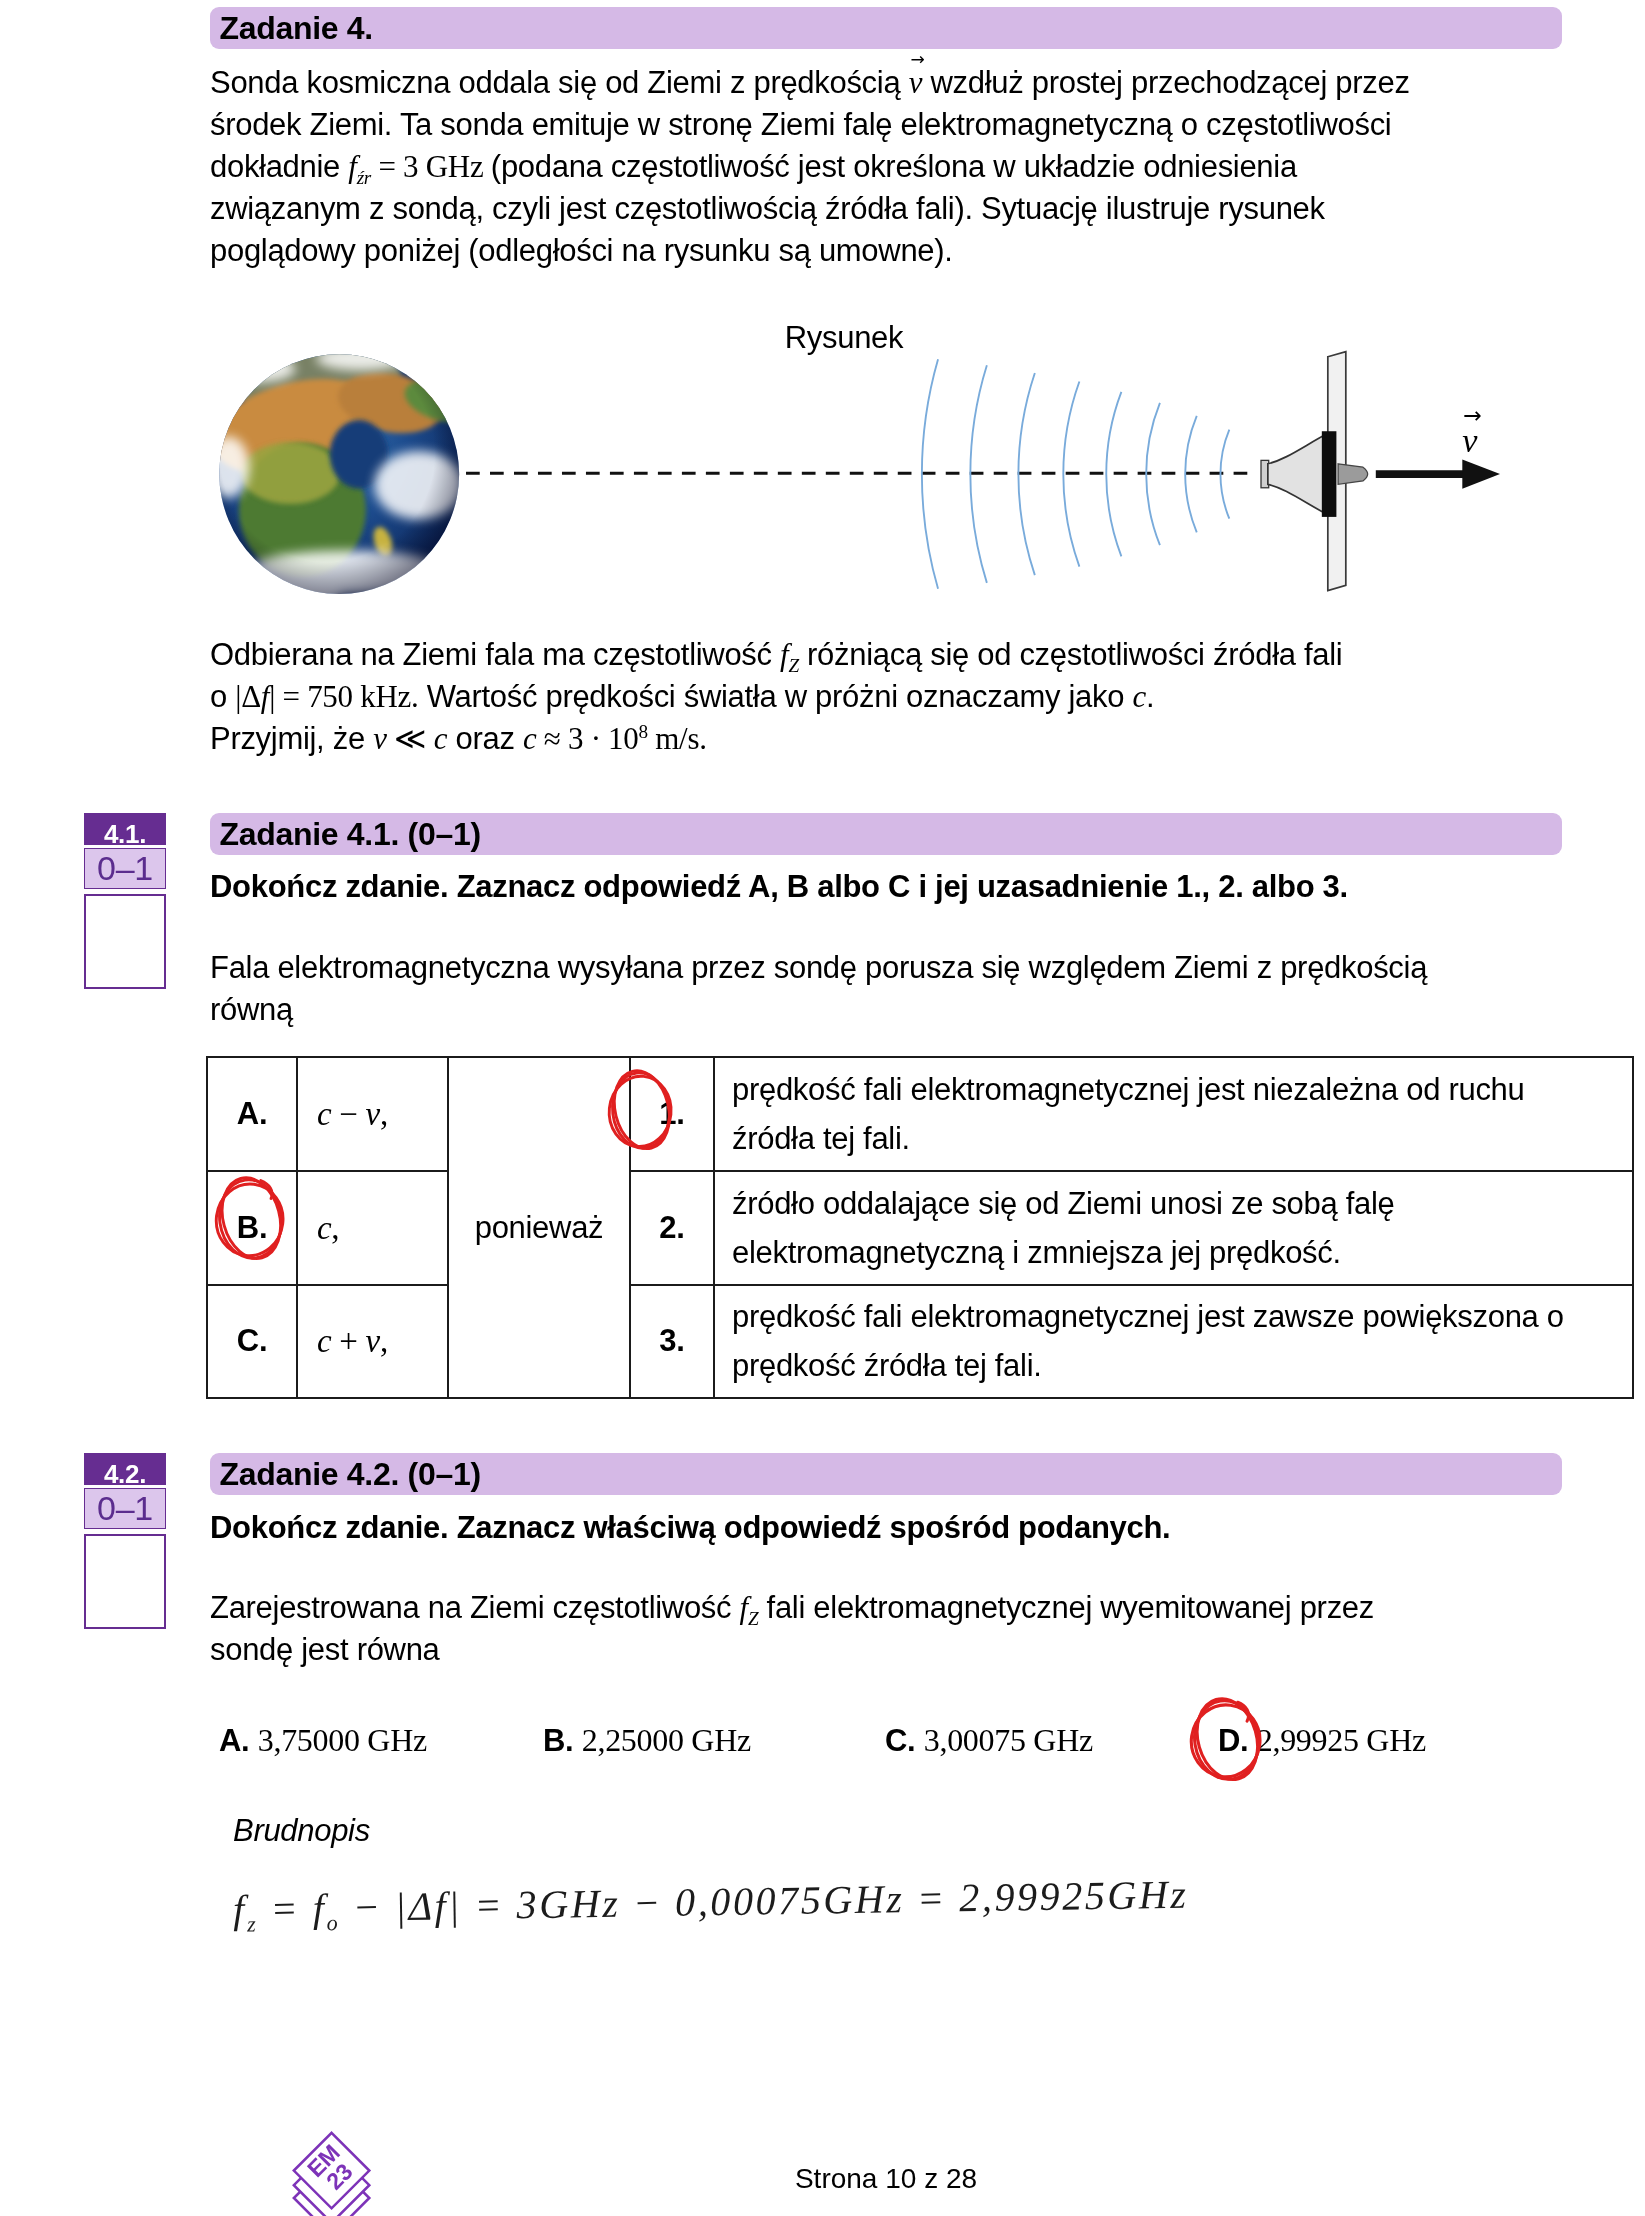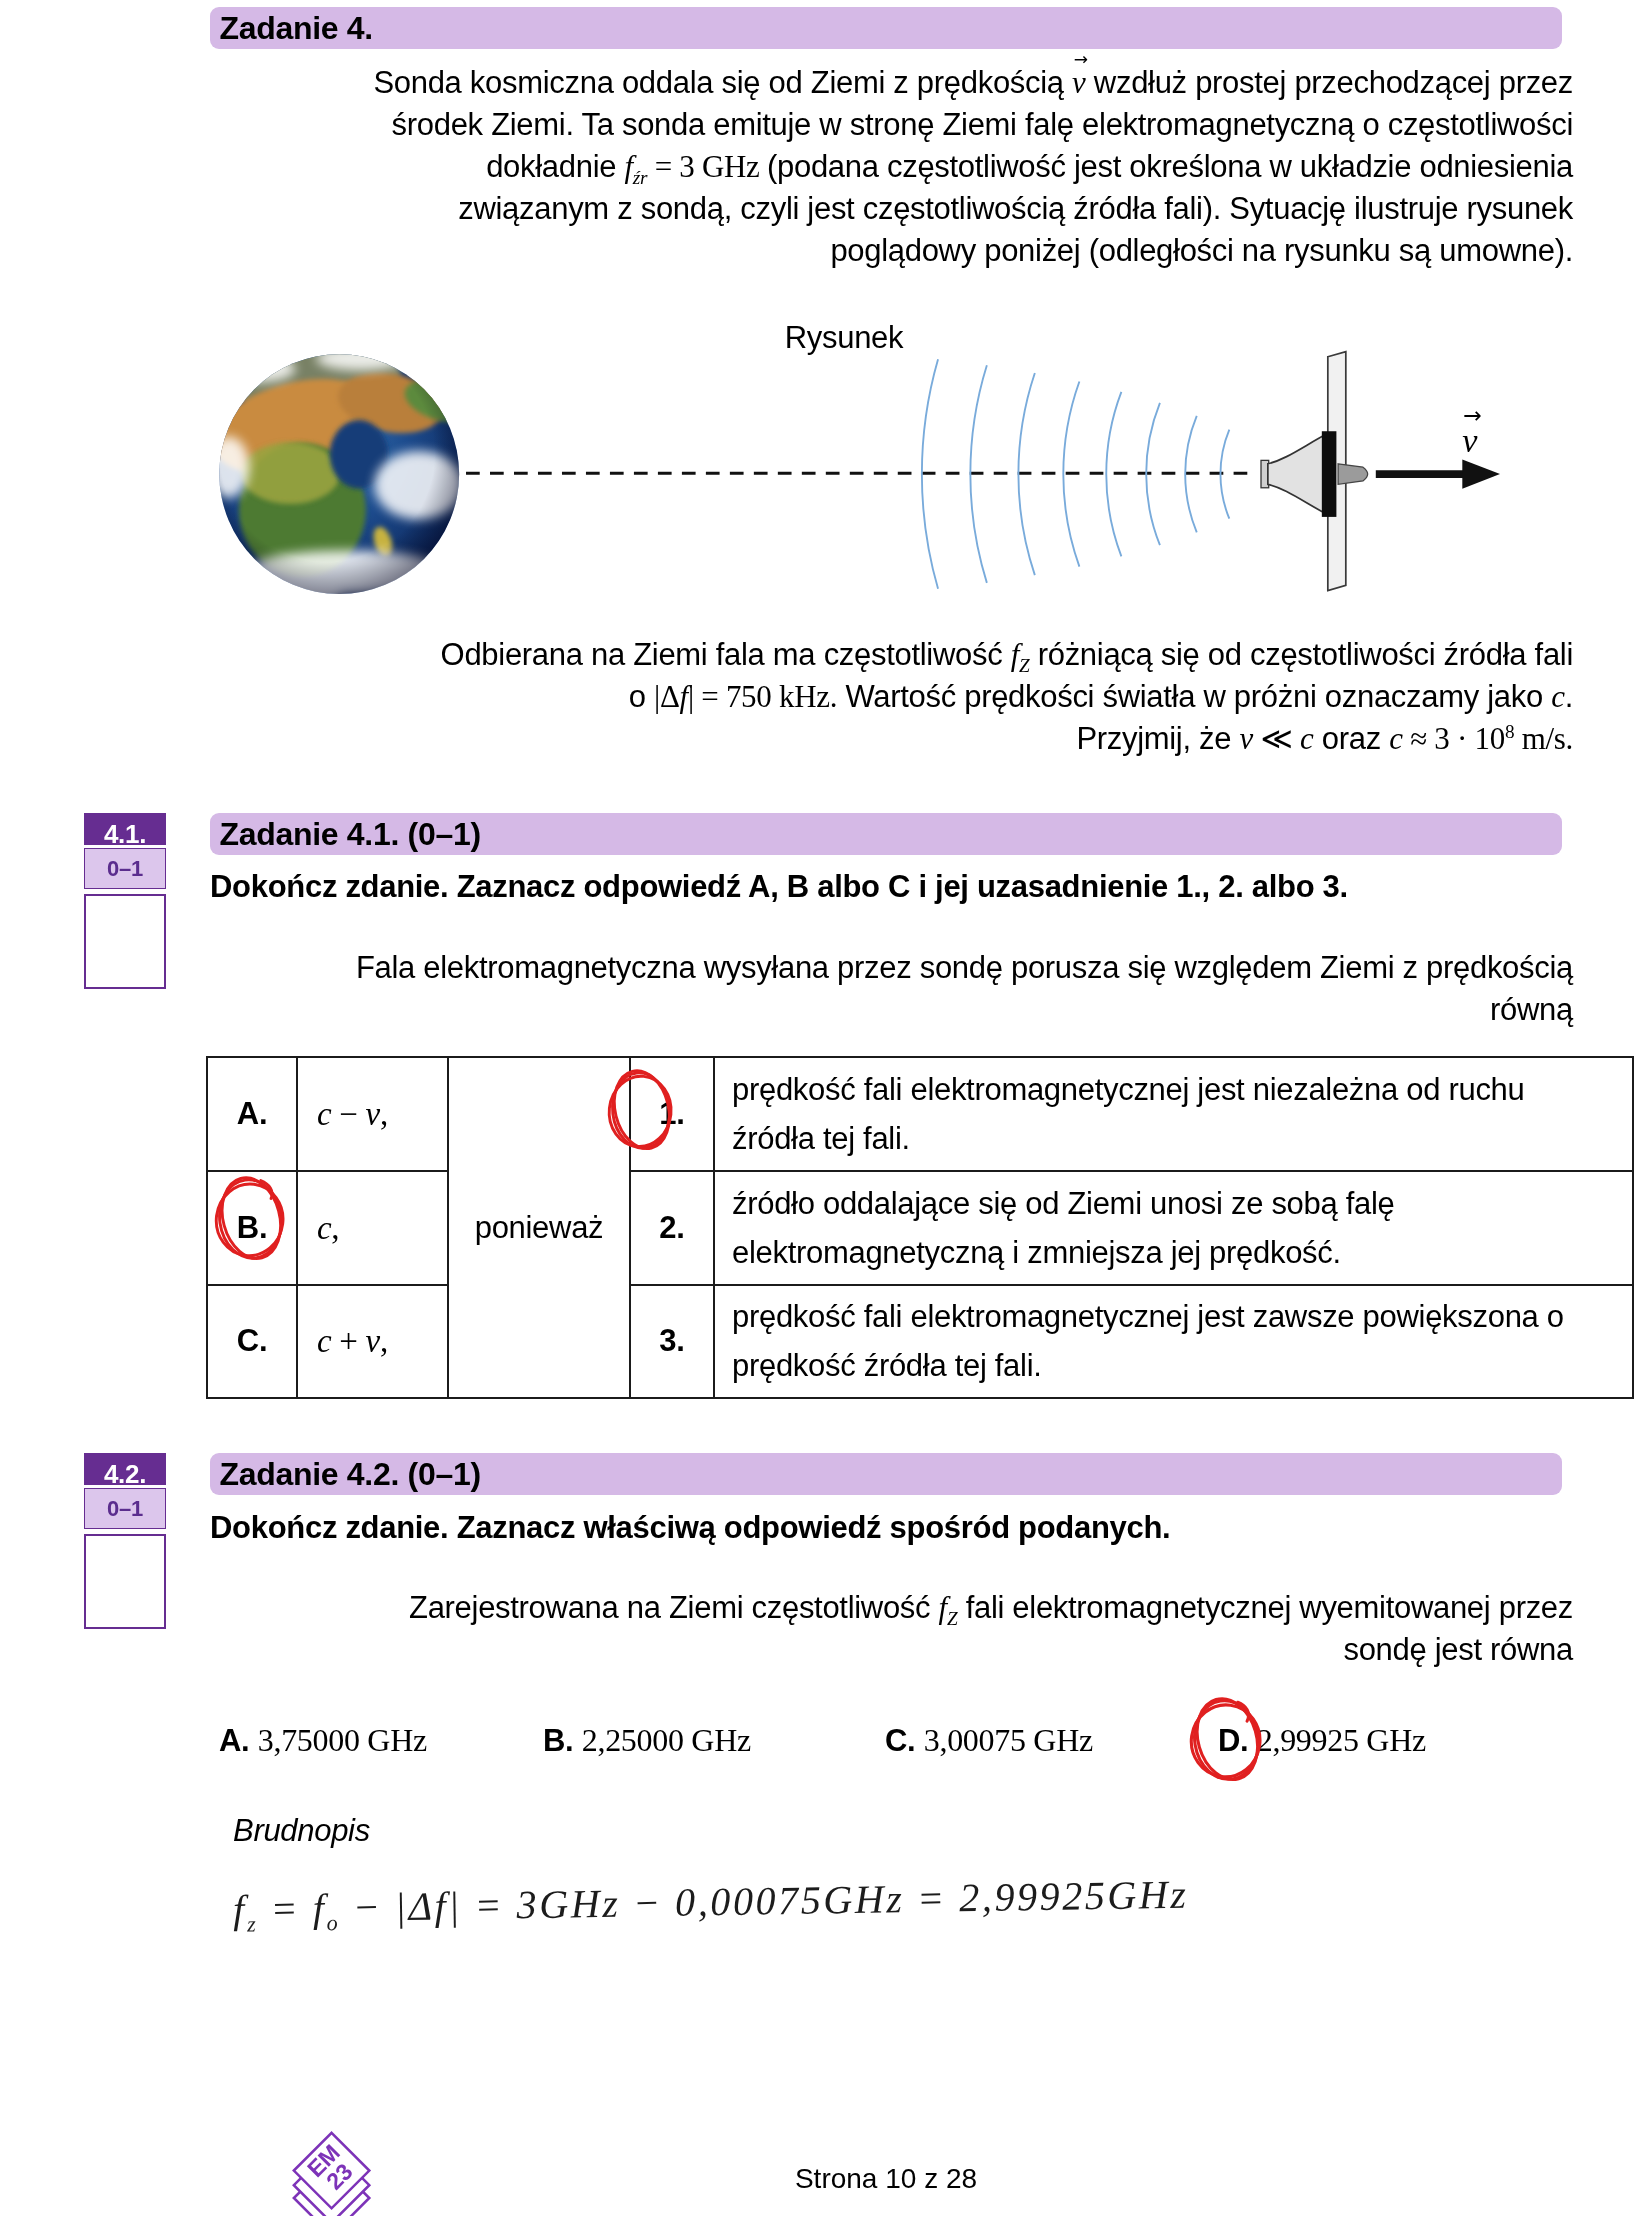--- a/index.html
+++ b/index.html
@@ -7,41 +7,41 @@
     width:1646px;height:2216px;position:relative;background:#ffffff;
     font-family:"Liberation Sans","DejaVu Sans",sans-serif;
     font-size:31px;line-height:42px;color:#000;letter-spacing:-0.3px;
   }
   .abs{position:absolute;}
   .bar{
     position:absolute;left:210px;width:1352px;height:42px;
     background:#d5b9e6;font-weight:bold;font-size:32px;line-height:42px;
     padding-left:9.4px;box-sizing:border-box;border-radius:9px;
   }
-  .para{position:absolute;left:210px;width:1363px;text-align:right;}
+  .para{position:absolute;left:210px;width:1363px;}
   .bold-line{position:absolute;left:210px;width:1363px;font-weight:bold;}
   .mi{font-family:"Liberation Serif","DejaVu Serif",serif;font-style:italic;}
   .mn{font-family:"Liberation Serif","DejaVu Serif",serif;}
   sub{font-size:62%;line-height:0;}
   sup{font-size:62%;line-height:0;}
   .vec{position:relative;display:inline-block;}
   .vec::after{
     content:"\2192";position:absolute;left:0.10em;top:-0.62em;
     font-size:0.55em;font-style:normal;line-height:1;
     font-family:"DejaVu Sans",sans-serif;
   }
   
   .side{position:absolute;left:84px;width:82px;}
   .side .sb-dark{
     height:32px;background:#662d91;color:#ffffff;font-weight:bold;
     font-size:26px;line-height:42px;text-align:center;
   }
   .side .sb-light{
-    height:39px;background:#dcc6ec;color:#5b2d8e;font-weight:bold;
-    font-size:22px;line-height:39px;text-align:center;margin-top:3.4px;
+    height:39px;background:#dcc6ec;color:#5b2d8e;font-weight:normal;
+    font-size:34px;line-height:39px;text-align:center;margin-top:3.4px;
     border:1.7px solid #662d91;
   }
   .side .sb-white{
     height:91px;background:#ffffff;margin-top:4.3px;border:2.6px solid #662d91;
   }
   
   .qtable{
     position:absolute;left:206px;top:1056px;border-collapse:collapse;
     table-layout:fixed;
   }

